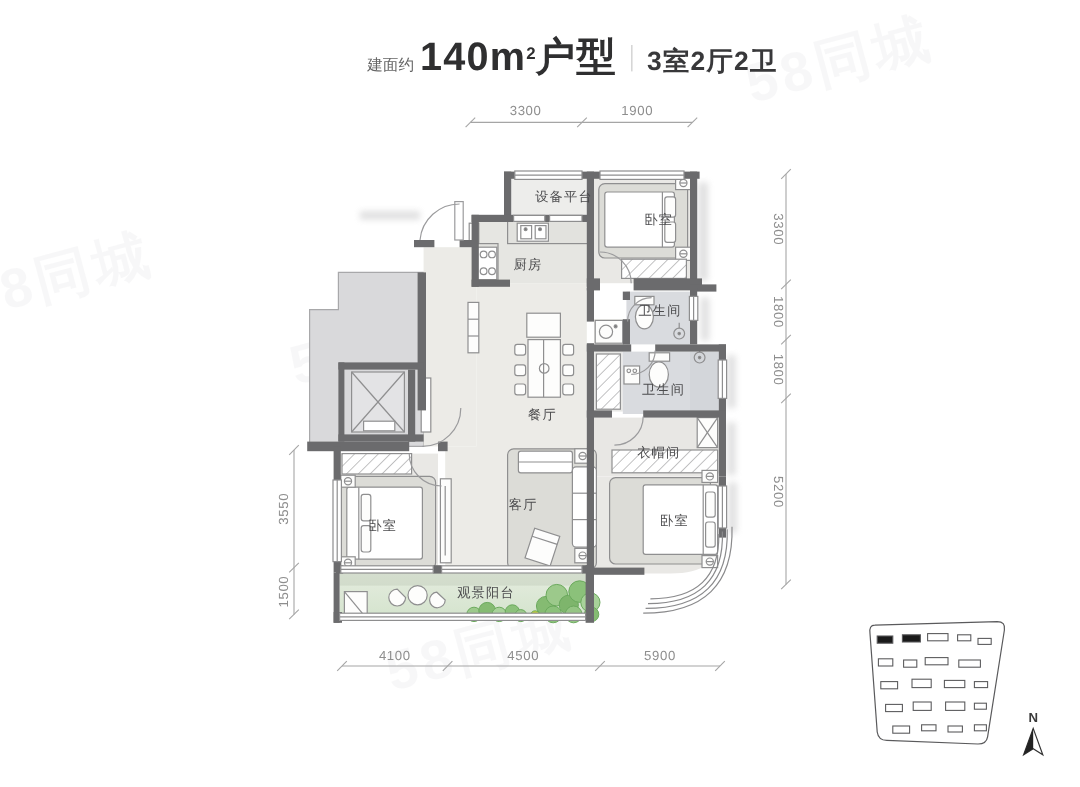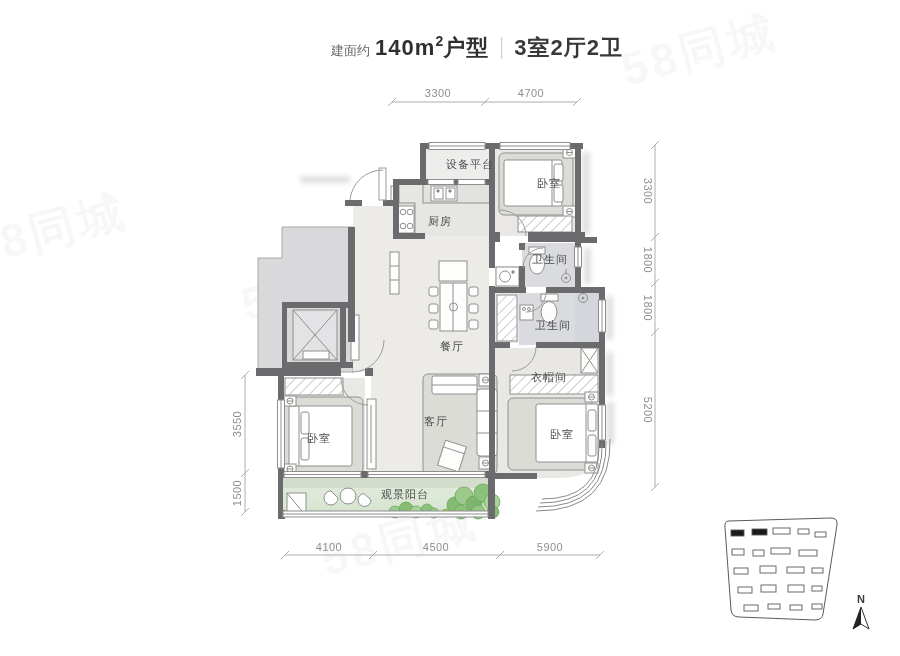--- a/index.html
+++ b/index.html
@@ -4,21 +4,21 @@
 <style>
   html,body{margin:0;padding:0;background:#fff;}
   #stage{position:relative;width:900px;height:656px;background:#fff;overflow:hidden;
          font-family:"Liberation Sans","DejaVu Sans",sans-serif;}
   svg{position:absolute;left:0;top:0;}
   .abs{position:absolute;transform:translate(-50%,-50%);white-space:nowrap;}
   
   #title{position:absolute;left:477px;top:48px;transform:translate(-50%,-50%);
          display:flex;align-items:baseline;white-space:nowrap;}
   .t-pre{font-size:13px;color:#666;margin-right:5px;}
-  .t-big{font-size:22px;font-weight:bold;color:#2f2f30;letter-spacing:1px;}
+  .t-big{font-size:33px;font-weight:bold;color:#2f2f30;letter-spacing:1px;}
   .t-sup{font-size:14px;font-weight:bold;color:#2f2f30;vertical-align:super;position:relative;top:-9px;}
   .t-div{width:1px;height:22px;background:#c9c9c9;margin:0 12px;align-self:center;}
   .t-layout{font-size:22px;font-weight:600;color:#38383a;letter-spacing:1px;}
   
   .room{font-size:11px;color:#4c4c4e;letter-spacing:1px;}
   
   .dim{font-size:11px;color:#8e8e8e;letter-spacing:.5px;}
   .dim.r{transform:translate(-50%,-50%) rotate(90deg);}
   .dim.l{transform:translate(-50%,-50%) rotate(-90deg);}
   
@@ -407,21 +407,21 @@
   <div class="abs room" style="left:550px;top:259px;">卫生间</div>
   <div class="abs room" style="left:452px;top:346px;text-align:center;">餐厅</div>
   <div class="abs room" style="left:553px;top:325px;">卫生间</div>
   <div class="abs room" style="left:549px;top:377px;">衣帽间</div>
   <div class="abs room" style="left:436px;top:421px;">客厅</div>
   <div class="abs room" style="left:319px;top:438px;">卧室</div>
   <div class="abs room" style="left:562px;top:434px;">卧室</div>
   <div class="abs room" style="left:405px;top:494px;">观景阳台</div>
 
   <div class="abs dim" style="left:438px;top:93px;">3300</div>
-  <div class="abs dim" style="left:531px;top:93px;">4700</div>
+  <div class="abs dim" style="left:531px;top:93px;">1900</div>
   <div class="abs dim r" style="left:648px;top:191px;">3300</div>
   <div class="abs dim r" style="left:648px;top:260px;">1800</div>
   <div class="abs dim r" style="left:648px;top:308px;">1800</div>
   <div class="abs dim r" style="left:648px;top:410px;">5200</div>
   <div class="abs dim l" style="left:237px;top:424px;">3550</div>
   <div class="abs dim l" style="left:237px;top:493px;">1500</div>
   <div class="abs dim" style="left:329px;top:547px;">4100</div>
   <div class="abs dim" style="left:436px;top:547px;text-align:right;">4500</div>
   <div class="abs dim" style="left:550px;top:547px;">5900</div>
 

